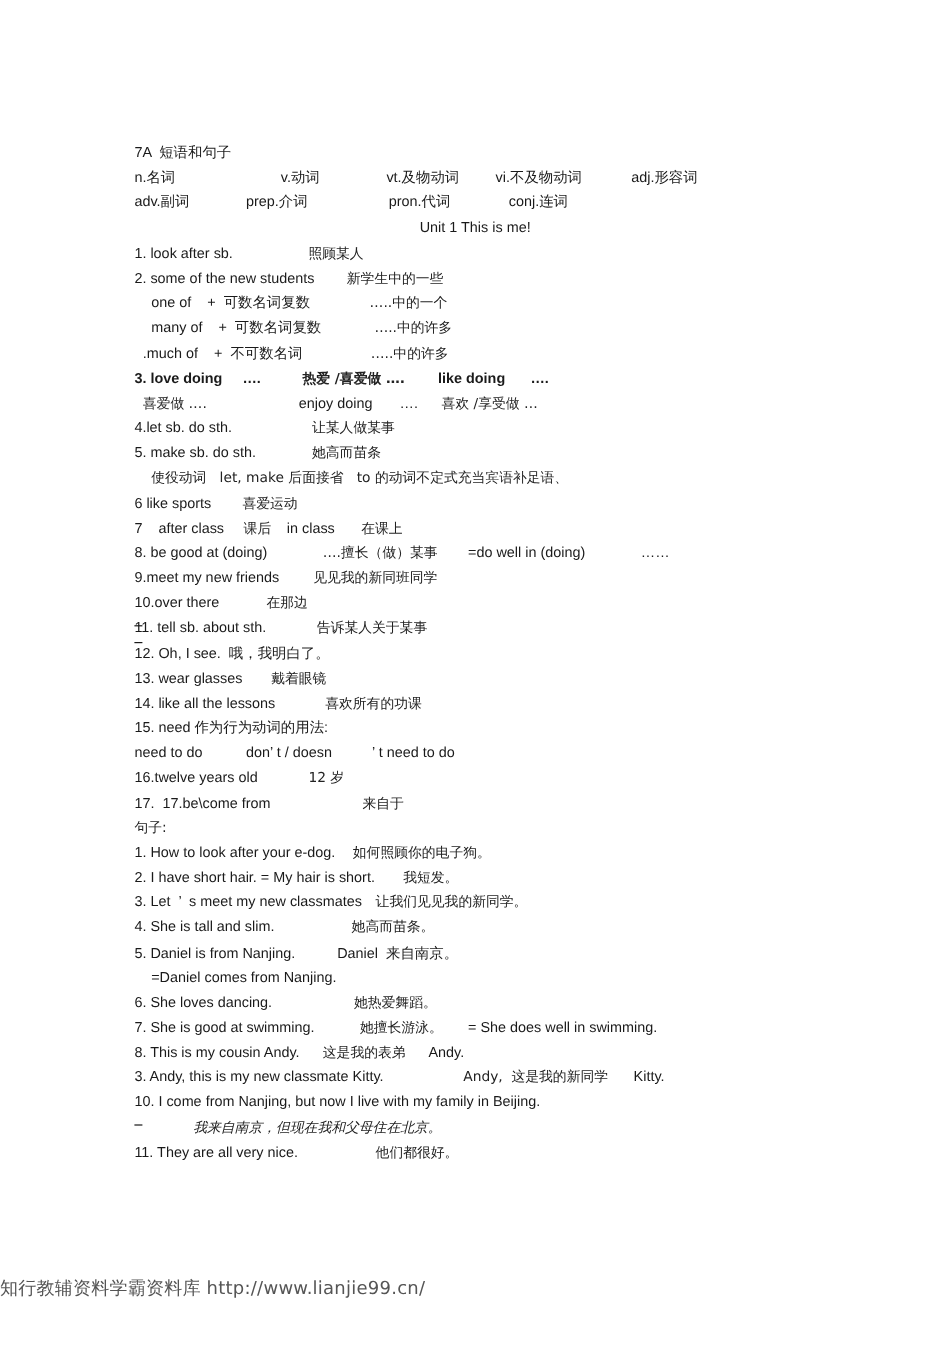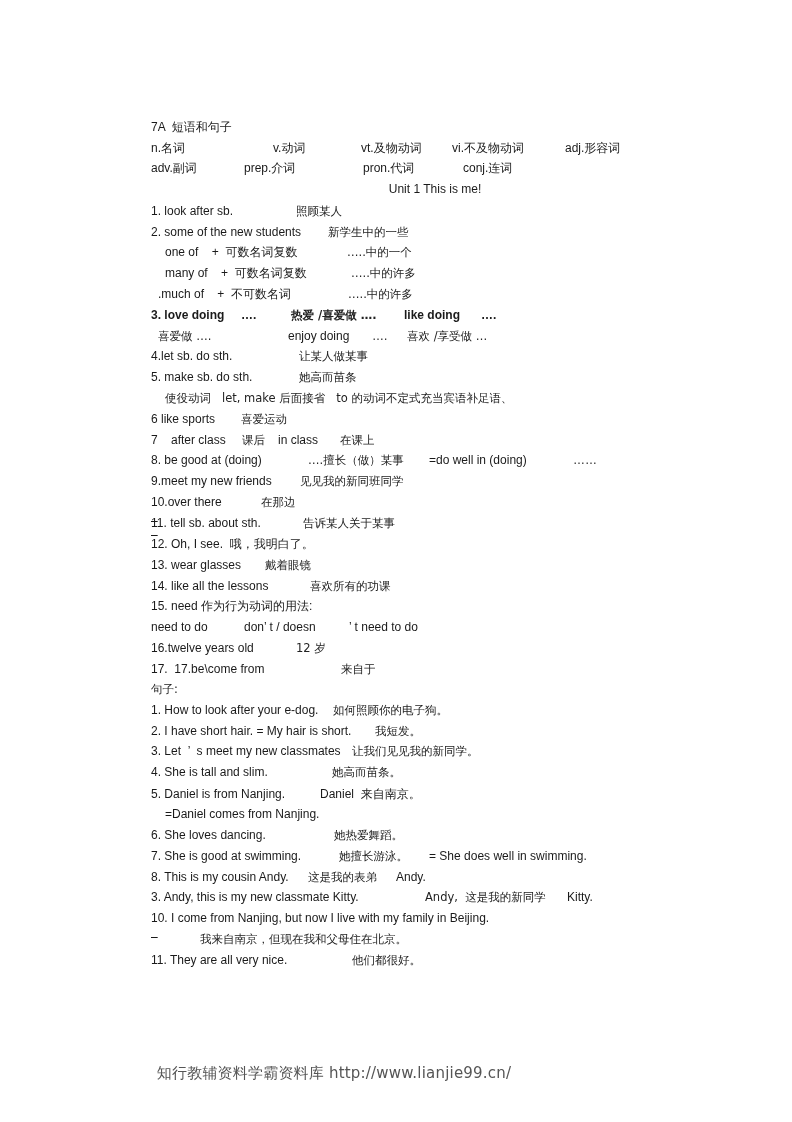--- a/index.html
+++ b/index.html
@@ -1,22 +1,22 @@
 <!DOCTYPE html>
 <html><head>
   <meta charset="utf-8">
   <style>
     html, body { margin: 0; padding: 0; background: #ffffff; }
     body { width: 792px; height: 1122px; position: relative; overflow: hidden;
            font-family: "Liberation Sans", "DejaVu Sans", sans-serif; color: #1a1a1a; }
-    .ln { position: absolute; font-size: 12px; line-height: 14px; white-space: pre; margin-left: 39px; }
+    .ln { position: absolute; font-size: 12px; line-height: 14px; white-space: pre; }
     .ln span { position: absolute; top: 0; white-space: pre; }
     .zh { font-family: "DejaVu Sans", sans-serif; font-size: 11.5px; color: #222; }
     .center { left: 0; width: 792px; text-align: center; }
-    .footer { position: absolute; top: 1064px; left: 0; width: 668px; text-align: center;
+    .footer { position: absolute; top: 1064px; left: 0; width: 668px; 
               font-family: "DejaVu Sans", sans-serif; font-size: 15px; color: #555; letter-spacing: 0.2px; }
   </style>
 </head>
 <body>
 
 <div class="ln" style="top:120px;left:112px;"><span>7A  短语和句子</span></div>
 
 <div class="ln" style="top:141px;left:112px;">
   <span style="left:0">n.名词</span>
   <span style="left:122px">v.动词</span>
@@ -171,21 +171,21 @@
   <span style="left:245px">Andy.</span>
 </div>
 <div class="ln" style="top:890px;left:112px;">
   <span style="left:0">3. Andy, this is my new classmate Kitty.</span>
   <span class="zh" style="left:274px">Andy,  这是我的新同学</span>
   <span style="left:416px">Kitty.</span>
 </div>
 <div class="ln" style="top:911px;left:112px;text-decoration:underline;">
   <span style="left:0">10. I come from Nanjing, but now I live with my family in Beijing.</span>
 </div>
-<div class="ln zh" style="top:932px;left:161px;">
+<div class="ln zh" style="top:932px;left:161px;font-style:italic;">
   <span style="left:0">我来自南京，但现在我和父母住在北京。</span>
 </div>
 <div class="ln" style="top:953px;left:112px;">
   <span style="left:0">11. They are all very nice.</span>
   <span class="zh" style="left:201px">他们都很好。</span>
 </div>
 
 <div class="footer"><span>知行教辅资料学霸资料库 http://www.lianjie99.cn/</span></div>
 
 </body></html>

